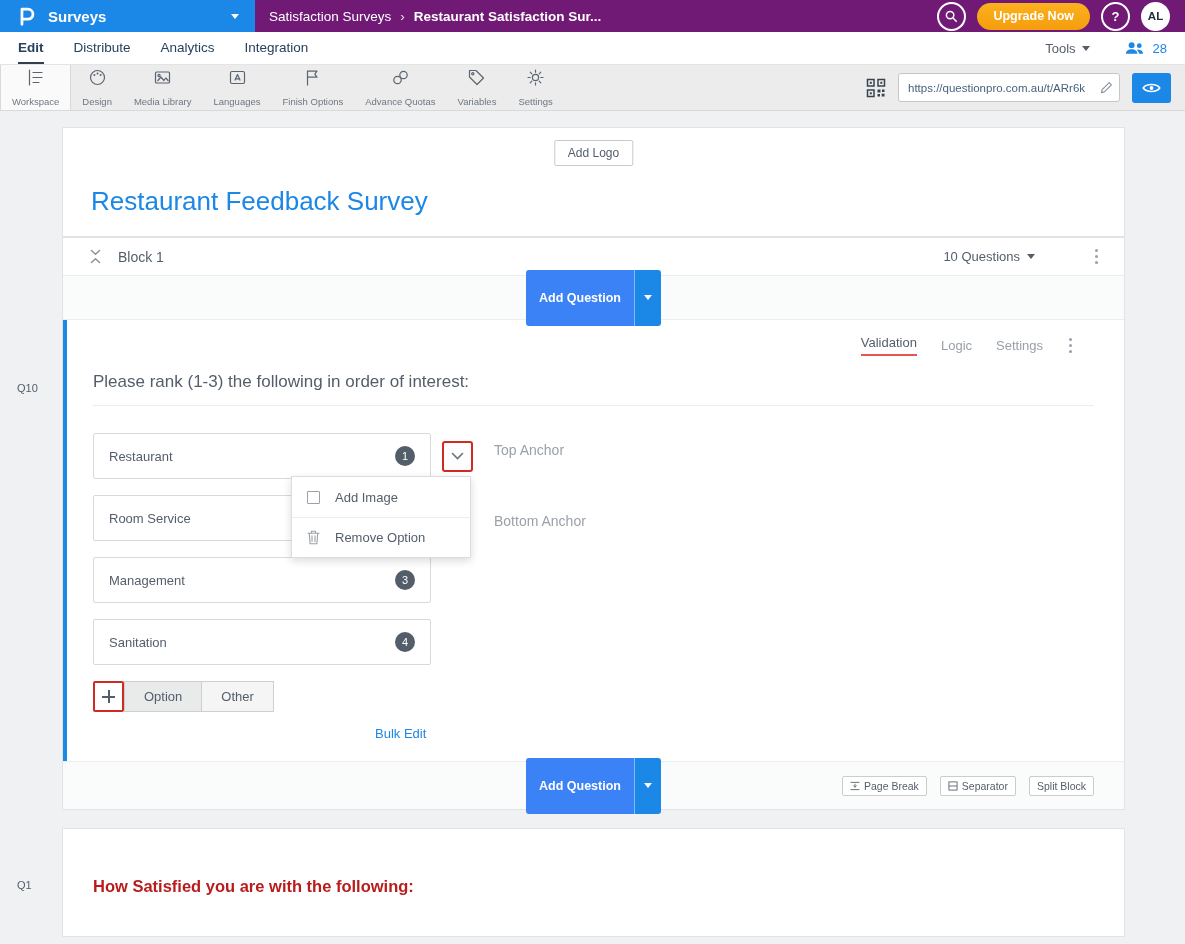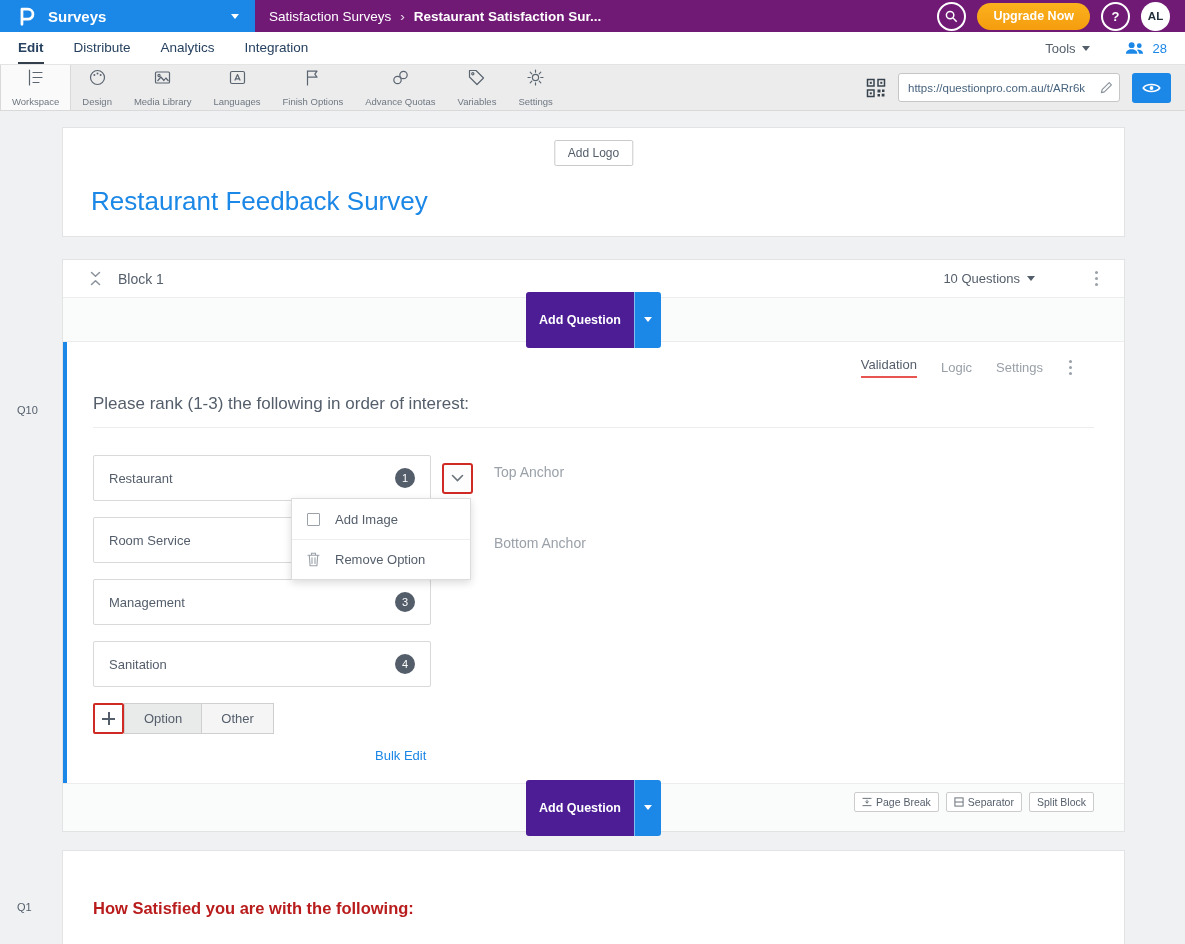--- a/index.html
+++ b/index.html
@@ -36,37 +36,37 @@
 .tool-item.active{background:#fafafa;border-left:1px solid #d9d9d9;border-right:1px solid #d9d9d9}
 .toolbar-right{margin-left:auto;display:flex;align-items:center;gap:12px;padding-right:14px}
 .url-wrap{position:relative;width:222px}
 .url-input{width:100%;height:29px;border:1px solid #c6c6c6;border-radius:3px;font-size:11.5px;color:#47637e;padding:0 26px 0 9px;background:#fff;font-family:inherit}
 .pencil{position:absolute;right:7px;top:8px;cursor:pointer}
 .eye-btn{width:39px;height:30px;background:#1b87e6;border-radius:3px;display:flex;align-items:center;justify-content:center;border:none;cursor:pointer}
 
 
 .main{padding:16px 60px 0 62px}
 .card{background:#fff;border:1px solid #e2e3e4}
-.header-card{height:110px;position:relative;margin-bottom:22px}
+.header-card{height:110px;position:relative;}
 .add-logo{position:absolute;top:12px;left:50%;transform:translateX(-50%);background:#fff;border:1px solid #c9c9c9;border-radius:2px;font-size:12px;color:#545e6b;padding:5px 13px;cursor:pointer;font-family:inherit}
 .survey-title{position:absolute;left:28px;top:58px;font-size:26px;color:#1b87e6;font-weight:500;cursor:text}
 
 
 .block-header{height:38px;display:flex;align-items:center;padding:0 26px;border-bottom:1px solid #ededee}
 .block-title{font-size:14px;color:#545e6b;margin-left:16px}
 .qcount{margin-left:auto;display:flex;align-items:center;gap:7px;font-size:13px;color:#545e6b;cursor:pointer}
 .qcount .caret{border-top-color:#545e6b}
 .vdots{width:3px;height:3px;border-radius:50%;background:#9aa1a9;box-shadow:0 -6px 0 #9aa1a9,0 6px 0 #9aa1a9;cursor:pointer}
 .block-header .vdots{margin-left:60px}
 .collapse-btn{display:flex;align-items:center;cursor:pointer}
 
 .addq-row{height:44px;background:#fafbfb;border-bottom:1px solid #ededee;display:flex;align-items:center;justify-content:center}
 .addq-row2{height:48px;background:#fafbfb;border-top:1px solid #ededee;display:flex;align-items:center;justify-content:center;position:relative}
 .split-btn{display:flex;cursor:pointer}
-.split-main{background:#4c1d95;color:#fff;font-size:12.5px;font-weight:700;padding:21px 13px;border-radius:3px 0 0 3px}
+.split-main{background:#3b82f6;color:#fff;font-size:12.5px;font-weight:700;padding:21px 13px;border-radius:3px 0 0 3px}
 .split-caret{background:#1b87e6;border-left:1px solid rgba(255,255,255,.45);padding:0 9px;display:flex;align-items:center;border-radius:0 3px 3px 0}
 .split-caret .caret{border-top-color:#fff}
 
 
 .question{position:relative;border-left:4px solid #1b87e6;padding:12px 30px 16px 26px}
 .q-tabs{display:flex;justify-content:flex-end;align-items:center;gap:24px;margin-right:22px;height:26px}
 .q-tab{font-size:13px;color:#99a0a8;cursor:pointer}
 .q-tab.active{color:#545e6b;border-bottom:2px solid #e8544f;padding-bottom:4px}
 .q-tabs .vdots{margin-left:2px}
 .q-text{font-size:17px;color:#545e6b;margin-top:14px;font-weight:400;cursor:text}
@@ -87,21 +87,21 @@
 .opt-actions{display:flex;align-items:center;margin-top:15px}
 .plus-btn{width:31px;height:31px;border:2px solid #cf2b24;background:#fff;border-radius:2px;position:relative;cursor:pointer}
 .plus-btn::before{content:"";position:absolute;left:7px;top:12.5px;width:13px;height:2px;background:#545e6b}
 .plus-btn::after{content:"";position:absolute;left:12.5px;top:7px;width:2px;height:13px;background:#545e6b}
 .seg-btn{height:31px;display:flex;align-items:center;padding:0 19px;font-size:13px;color:#545e6b;border:1px solid #cfcfcf;cursor:pointer}
 .seg-option{background:#e9eaea}
 .seg-other{background:#f5f5f5;border-left:none}
 .bulk-edit{display:inline-block;margin:14px 0 4px 282px;color:#1b87e6;font-size:13px;cursor:pointer}
 
 
-.insert-actions{position:absolute;right:30px;top:8px;display:flex;gap:7px}
+.insert-actions{position:absolute;right:30px;top:14px;display:flex;gap:13px}
 .ins-btn{height:20px;background:#fff;border:1px solid #ccc;border-radius:2px;font-size:10.5px;color:#545e6b;display:flex;align-items:center;gap:4px;padding:0 7px;cursor:pointer}
 
 
 .card2{margin-top:18px;position:relative;padding:48px 30px 40px 30px;min-height:90px}
 .q2-text{font-size:16.5px;font-weight:700;color:#b91c1c;cursor:text}
 
 .gutter-label{position:absolute;font-size:11px;color:#545e6b}
 .q1-label{left:-50px;top:62px}
 .q2-label{left:-46px;top:50px}
 </style>

